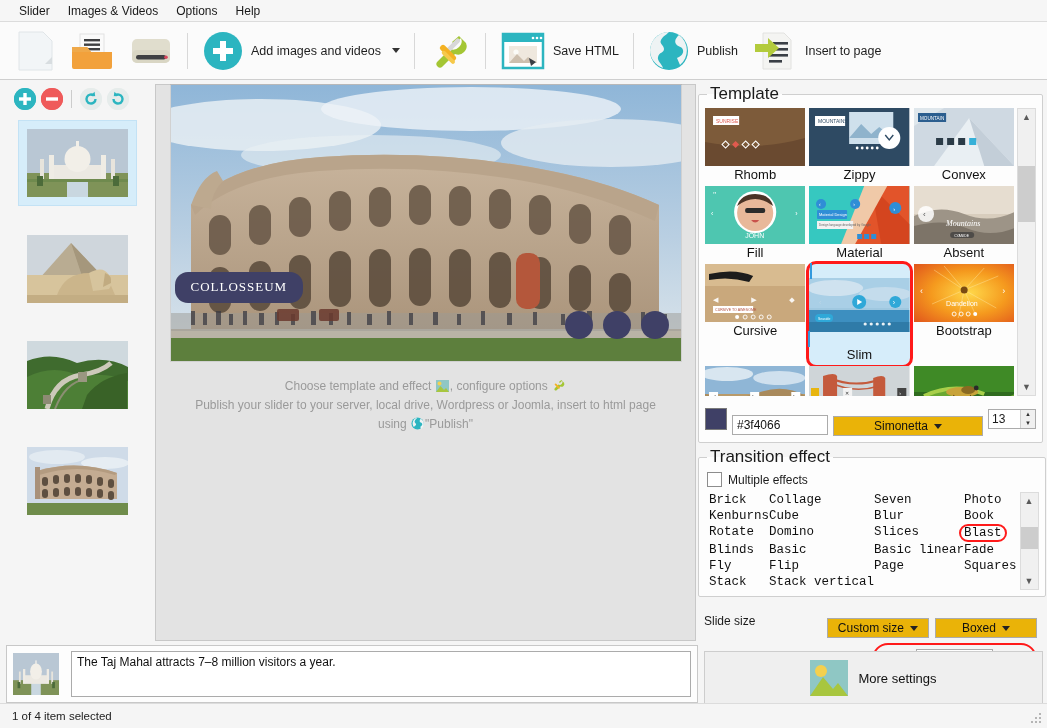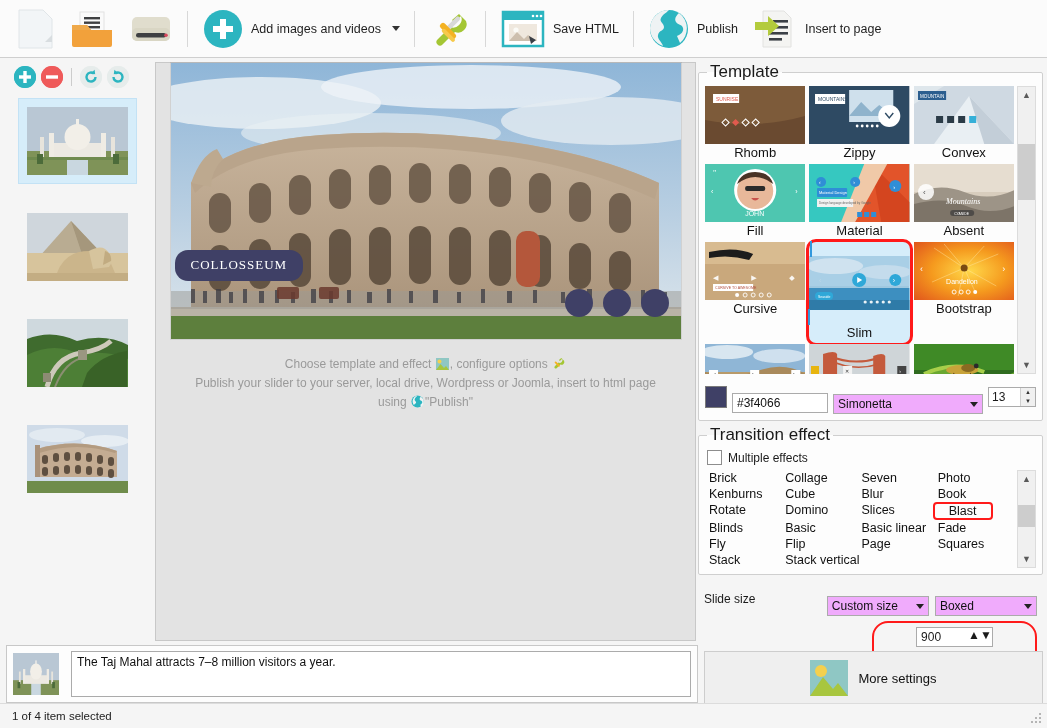--- a/index.html
+++ b/index.html
@@ -261,25 +261,25 @@
     padding: 0 4px;
     box-sizing: border-box;
     color: #111;
     line-height: 18px;
     margin-top: 12px;
   }
   .hexinp { width: 96px; }
   .sel {
     height: 20px;
     border: 1px solid #ababab;
-    background: #f0abfc;
+    background: #eab308;
     font-size: 12px;
     padding: 0 4px;
     box-sizing: border-box;
-    display: flex; align-items: center; justify-content: space-between;
+    display: flex; align-items: center; justify-content: center;
     color: #111;
     margin-top: 15px;
   }
   .fontsel { flex: 1; }
   .sel .cd {
     width:0;height:0;border-left:4px solid transparent;
     border-right:4px solid transparent;border-top:5px solid #222;
     margin-left:6px;
   }
   .spin {
@@ -303,31 +303,32 @@
     flex: none;
   }
   .eff-area { display:flex; }
   .eff-grid {
     flex: 1;
     display: grid;
     grid-template-columns: repeat(4, 1fr);
     row-gap: 0px;
     font-size: 12.5px;
     padding-left: 4px;
+    font-family: Liberation Mono, monospace;
   }
   .eff {
     line-height: 16px; cursor: default;
     color: #111;
     white-space: nowrap;
   }
   .eff.sel-eff {
     display: inline-block;
     border: 2px solid #ff1a1a;
-    border-radius: 4px;
-    padding: 0 14px;
+    border-radius: 9px;
+    padding: 0 3px;
     margin-left: -5px;
     line-height: 14px;
   }
 
   
   .slide-size-box { padding: 2px 6px 6px 6px; }
   .ss-row { display: flex; align-items: center; gap: 6px; }
   .ss-label { font-size: 12px; width: 118px; }
   .ss-sel { width: 103px; }
   .ss-sel2 { width: 103px; }
@@ -413,20 +414,26 @@
   .grip i {
     position:absolute; width:2px;height:2px;background:#b5b5b5;display:block;
   }
   svg { display: block; }
 </style>
 </head>
 <body>
 
 <div class="app">
 
+  <div class="menubar">
+    <div class="mi">Slider</div>
+    <div class="mi">Images &amp; Videos</div>
+    <div class="mi">Options</div>
+    <div class="mi">Help</div>
+  </div>
 
   <div class="toolbar">
 
     <div class="tb-btn">
       <span>
         <svg width="40" height="42" viewBox="0 0 40 42">
           <path d="M4 2 h24 l9 9 v29 H4 Z" fill="#f2f5f7" stroke="#e0e5e8"></path>
           <path d="M30 34 l7 -7 v7 Z" fill="#d8dde0"></path>
         </svg>
       </span>

